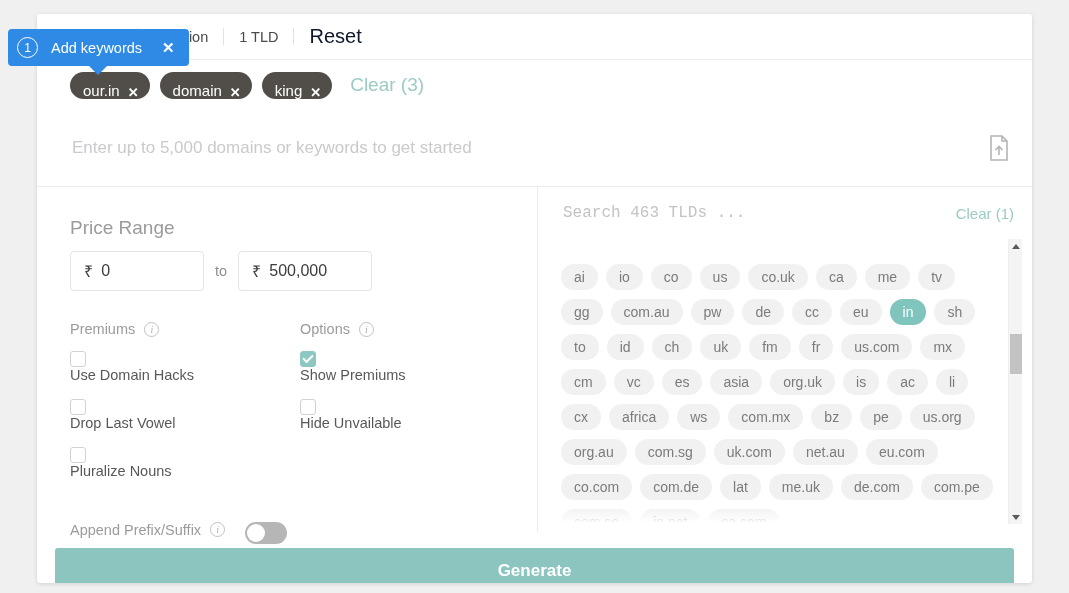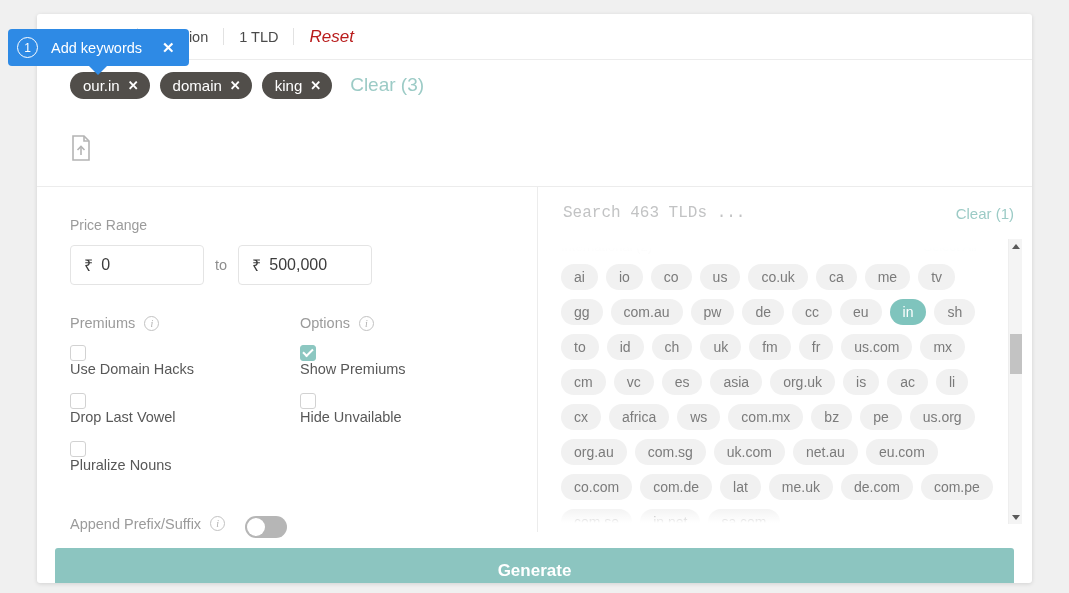--- a/index.html
+++ b/index.html
@@ -29,31 +29,31 @@
     width: 995px; height: 46px;
     border-bottom: 1px solid #ececec;
     display: flex; align-items: center;
     padding-left: 18px;
   }
   .summary-item {
     font-size: 14.5px; color: #4a4a4a;
     padding: 0 15px; white-space: nowrap;
   }
   .summary-sep { width: 1px; height: 17px; background: #e2e2e2; }
-  .summary-reset { color: #b91c1c; font-size: 17px; padding: 0 15px; cursor: pointer; font-style: italic; }
+  .summary-reset { color: #0f172a; font-size: 20px; padding: 0 15px; cursor: pointer; }
 
   
   .kw-row {
     position: absolute; left: 0; top: 46px;
     width: 995px; height: 50px;
     display: flex; align-items: center;
     padding-left: 33px;
   }
   .kw-chip {
-    display: inline-flex; align-items: center;
+    display: inline-flex; align-items: flex-end;
     background: #514e4a; color: #fff;
     border-radius: 14px;
     height: 27px; padding: 0 11px 0 13px;
     font-size: 15px; margin-right: 10px;
     cursor: pointer;
   }
   .kw-chip .kw-x {
     margin-left: 8px; font-size: 13px; font-weight: bold;
     line-height: 1; cursor: pointer;
   }
@@ -80,21 +80,21 @@
   .body-split {
     position: absolute; left: 0; top: 173px;
     width: 995px; height: 345px;
     display: flex;
   }
   .left-pane { width: 500px; padding: 30px 0 0 33px; position: relative; }
   .divider { width: 1px; background: #ececec; }
   .right-pane { flex: 1; position: relative; }
 
   
-  .field-label { font-size: 14px; color: #9b9b9b; margin-bottom: 12px; }
+  .field-label { font-size: 19px; color: #9b9b9b; margin-bottom: 12px; }
   .price-row { display: flex; align-items: center; }
   .price-box {
     width: 134px; height: 40px;
     border: 1px solid #e4e4e4; border-radius: 4px;
     display: flex; align-items: center;
     padding: 0 13px; font-size: 16px; color: #3c3c3c;
     background: #fff;
   }
   .price-box .rupee { margin-right: 8px; }
   .price-to { margin: 0 11px; font-size: 14.5px; color: #8d8d8d; }
@@ -291,20 +291,21 @@
         <span class="kw-x">✕</span>
       </span>
       <span class="kw-chip">
         <span>king</span>
         <span class="kw-x">✕</span>
       </span>
       <span class="kw-clear">Clear (3)</span>
     </div>
 
     <div class="main-input-wrap">
+      <input class="main-input" type="text" placeholder="Enter up to 5,000 domains or keywords to get started" style="">
       <span class="upload-icon">
         <svg viewBox="0 0 22 26" width="22" height="26" fill="none" stroke="#b4b4b4" stroke-width="1.6">
           <path d="M3 1 h11 l5 5 v19 h-16 z"></path>
           <path d="M14 1 v5 h5"></path>
           <path d="M11 20 v-8"></path>
           <path d="M7.5 15 L11 11.5 L14.5 15"></path>
         </svg>
       </span>
     </div>
 

